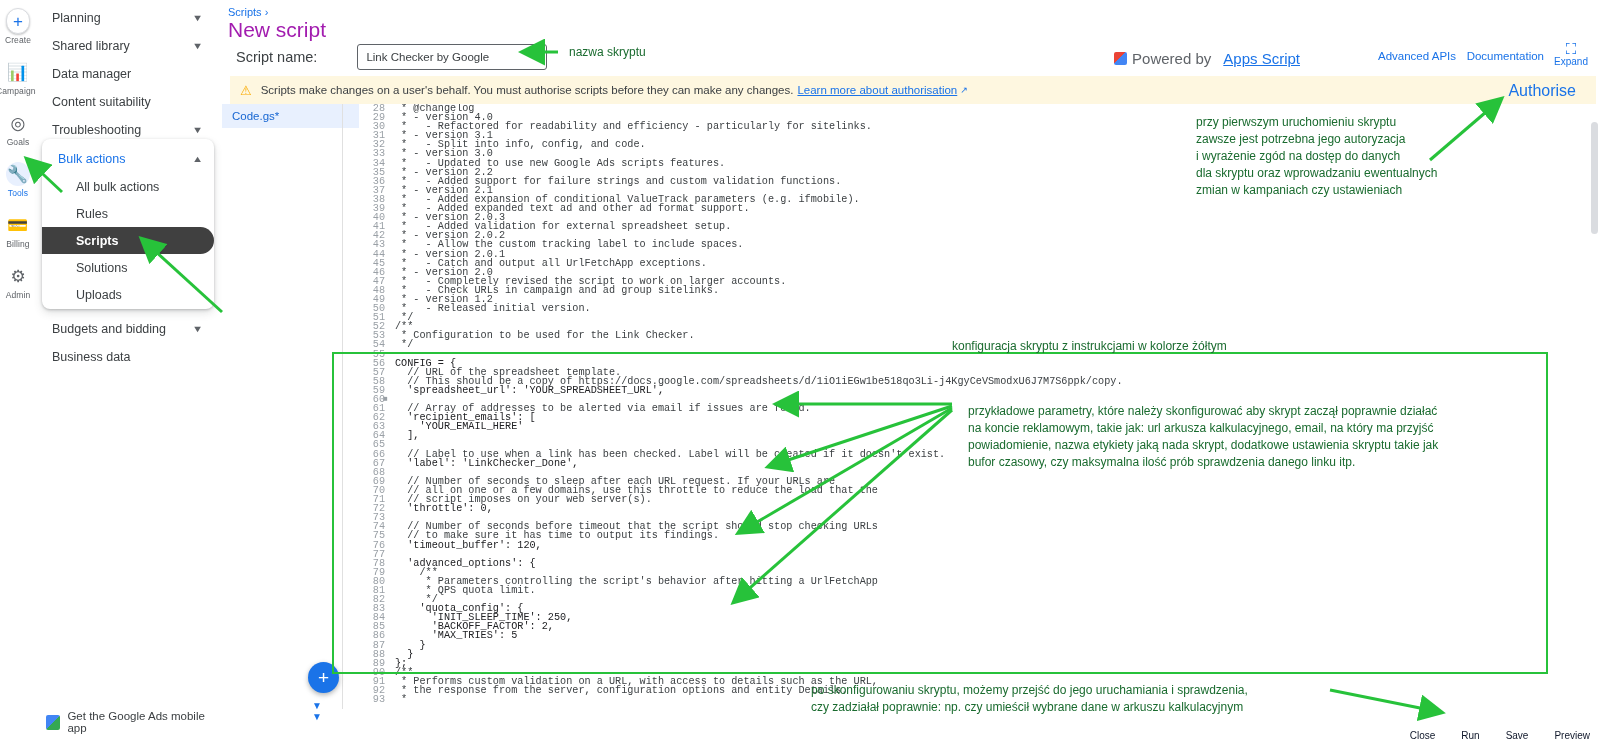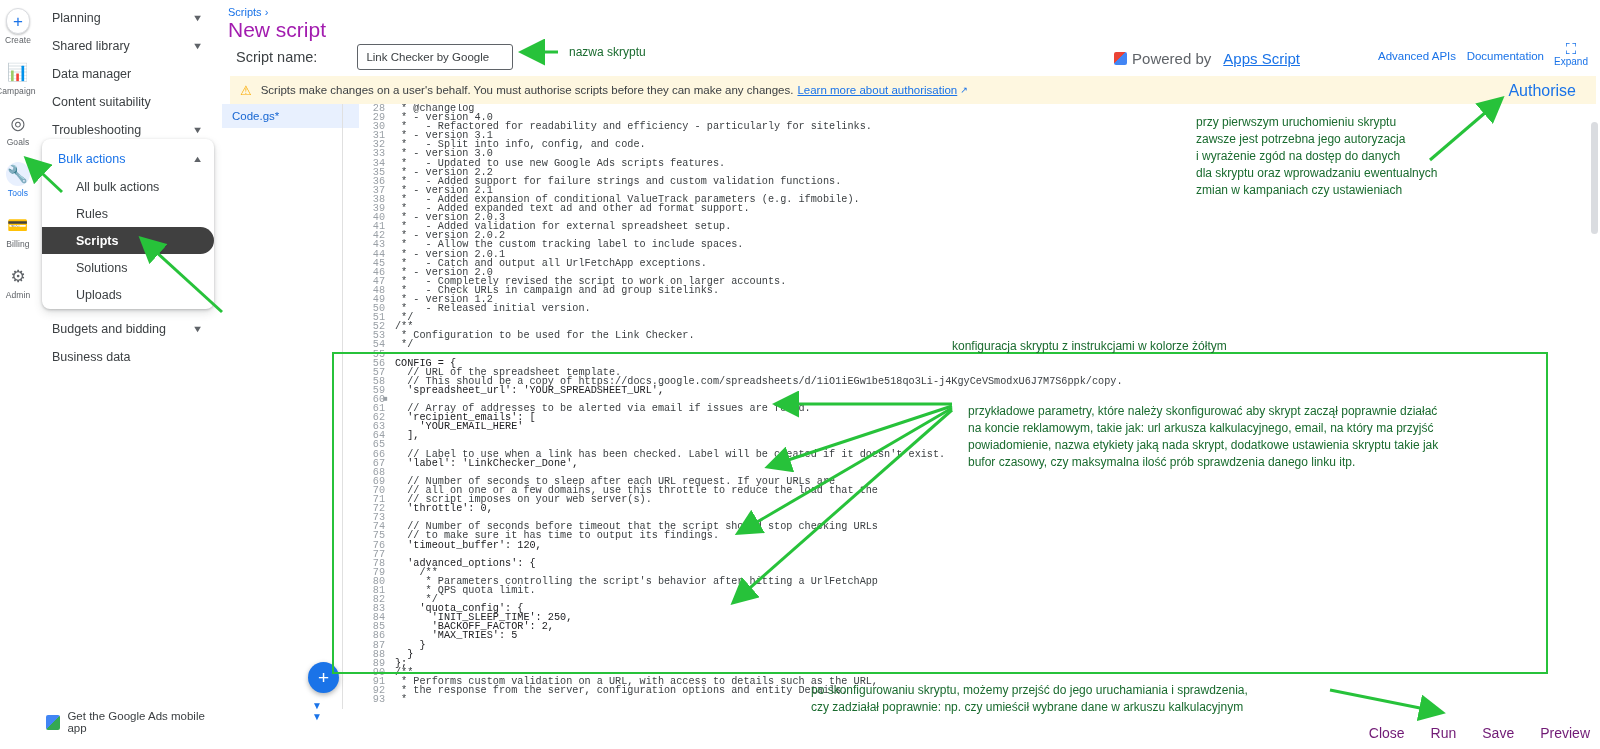--- a/index.html
+++ b/index.html
@@ -64,21 +64,21 @@
 
   
   .main { position:absolute; left:222px; top:0; right:0; bottom:0; background:#fff; }
   .breadcrumb { position:absolute; left:6px; top:6px; font-size:11px; color:#1a73e8;
      cursor:pointer; }
   .page-title { position:absolute; left:6px; top:18px; font-size:21px; color:#a21caf; }
 
   .scriptname-row { position:absolute; left:14px; top:44px; display:flex; align-items:center;gap:32px; }
   .scriptname-label { font-size:14.5px; color:#3c4043; margin-right:8px; }
   .scriptname-input {
-    width:156px; height:26px; border:1px solid #5f6368; border-radius:3px;
+    width:190px; height:26px; border:1px solid #5f6368; border-radius:3px;
     padding:0 8px; font-size:11.5px; color:#3c4043; font-family:"Liberation Sans", sans-serif;
     outline:none;
   }
 
   .powered { position:absolute; right:300px; top:50px; font-size:15px; color:#5f6368;
      display:flex; align-items:center; }
   .powered .blk { width:13px;height:13px;margin-right:5px;
      background:linear-gradient(135deg,#ea4335 0 45%,#4285f4 45% 100%); border-radius:2px;}
   .powered a { color:#1a73e8; text-decoration:underline; margin-left:12px;}
   .topright-link { position:absolute; top:50px; font-size:11.5px; color:#1a73e8; cursor:pointer; }
@@ -124,21 +124,21 @@
 
   .fab {
     position:absolute; left:86px; bottom:56px; width:31px; height:31px; border-radius:16px;
     background:#1a73e8; color:#fff; display:flex; align-items:center; justify-content:center;
     font-size:19px; box-shadow:0 2px 5px rgba(60,64,67,.4); cursor:pointer;
   }
   .arrows-down { position:absolute; left:90px; bottom:27px; color:#1a73e8; font-size:10px;}
 
   
   .actionbar { position:absolute; right:10px; bottom:8px; display:flex; gap:26px;
-     font-size:14px; color:#701a75; }
+     font-size:10px; color:#0f172a; }
   .actionbar span { cursor:pointer; }
 
   
   .anno { position:absolute; color:#1a6b2f; font-size:12px; line-height:17px; white-space:pre;}
   .anno-box { position:absolute; border:2px solid #27c23a; }
   svg.overlay { position:absolute; left:0; top:0; width:1600px; height:749px; pointer-events:none; }
 </style>
 </head>
 <body>
 

